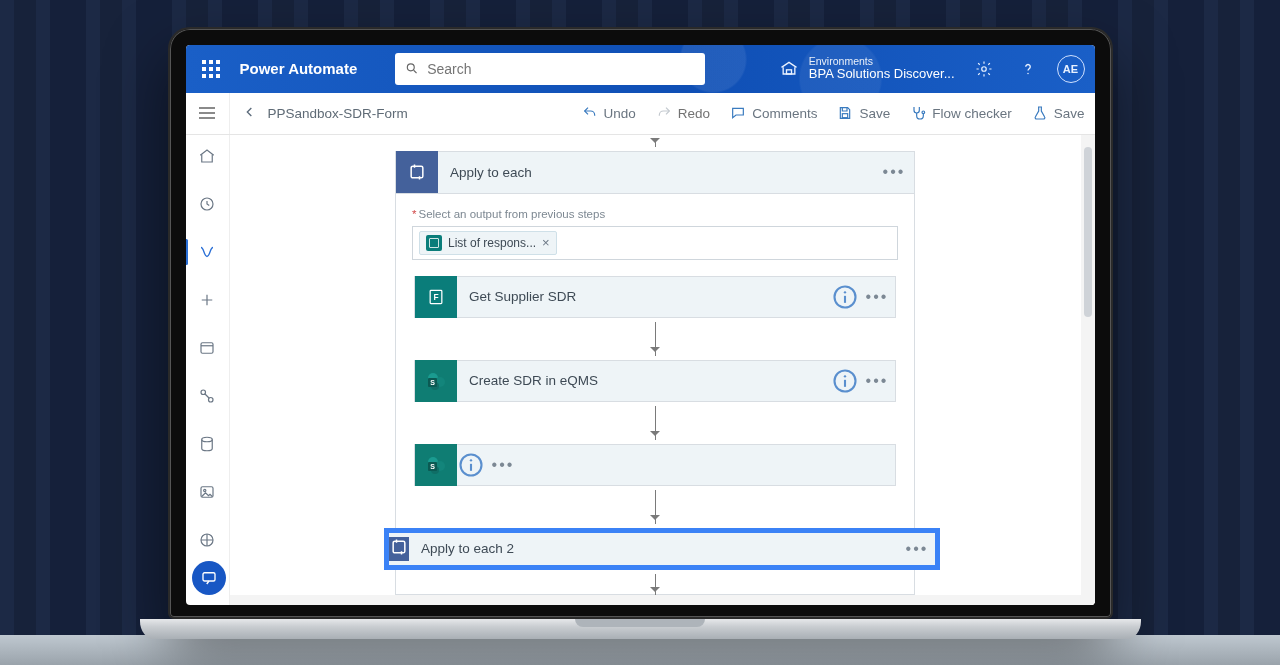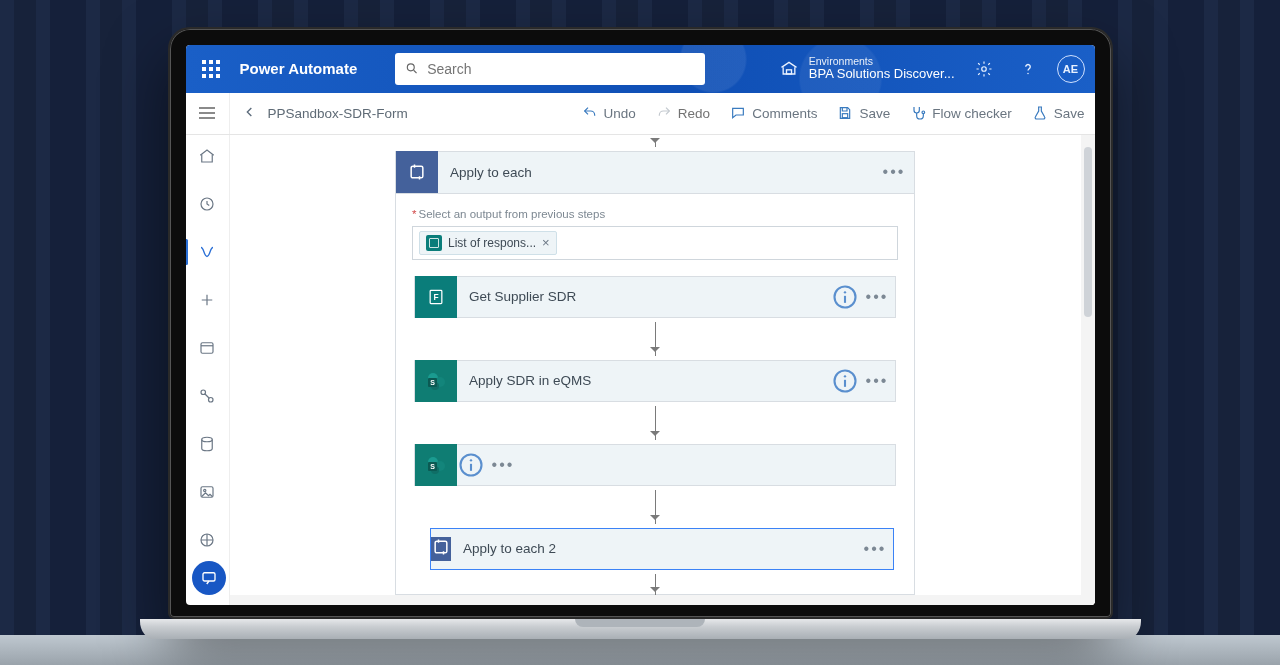--- a/index.html
+++ b/index.html
@@ -229,22 +229,22 @@
   .action-card .icon-box{
     width:42px; height:42px; display:flex; align-items:center; justify-content:center; color:#fff;
   }
   .ic-forms { background:#0a7d7a; }
   .ic-sp    { background:#0f7d73; border-radius:0; }
   .action-card .title{ margin-left:12px; font-size:13.5px; color:#3e4a55; flex:1;}
   .action-card .help{ width:28px; color:#5a8fce; display:flex; align-items:center; justify-content:center; cursor:pointer;}
   .action-card .dots{ width:36px; text-align:center; color:#7c8894; letter-spacing:2px; cursor:pointer;}
 
   .inner-ate {
-    width:464px;
-    border:1px solid #3b82f6;
+    width:556px;
+    border:5px solid #3b82f6;
     background:#eef4f7;
     display:flex; align-items:center; height:42px;margin-left:14px;
   }
   .inner-ate .title{ margin-left:12px; font-size:13.5px; color:#3e4a55; flex:1;}
   .inner-ate .dots{ width:36px; text-align:center; color:#7c8894; letter-spacing:2px; cursor:pointer;}
 
   .sp-hex {
     width:24px; height:24px; position:relative;
   }
   .sp-hex svg{width:24px;height:24px;}
@@ -510,21 +510,21 @@
                       <div class="sp-hex">
                         <svg viewBox="0 0 24 24">
                             <circle cx="9" cy="9" r="5" fill="#1a9b90"></circle>
                             <circle cx="16" cy="13" r="5" fill="#13857b"></circle>
                             <circle cx="11" cy="17" r="4" fill="#0f6e66"></circle>
                             <rect x="4" y="9" width="9" height="9" rx="1" fill="#0b5a53"></rect>
                             <text x="8.5" y="16" text-anchor="middle" font-size="7" fill="#fff" font-weight="700">S</text>
                           </svg>
                       </div>
                     </div>
-                    <div class="title">Apply SDR in eQMS</div>
+                    <div class="title">Create SDR in eQMS</div>
                     <div class="help">
                       <svg viewBox="0 0 24 24" fill="none" stroke="currentColor" stroke-width="1.8">
                           <circle cx="12" cy="12" r="9"></circle>
                           <circle cx="12" cy="8" r="1" fill="currentColor" stroke="none"></circle>
                           <path d="M12 11v6"></path>
                         </svg>
                     </div>
                     <div class="dots">•••</div>
                   </div>
 

